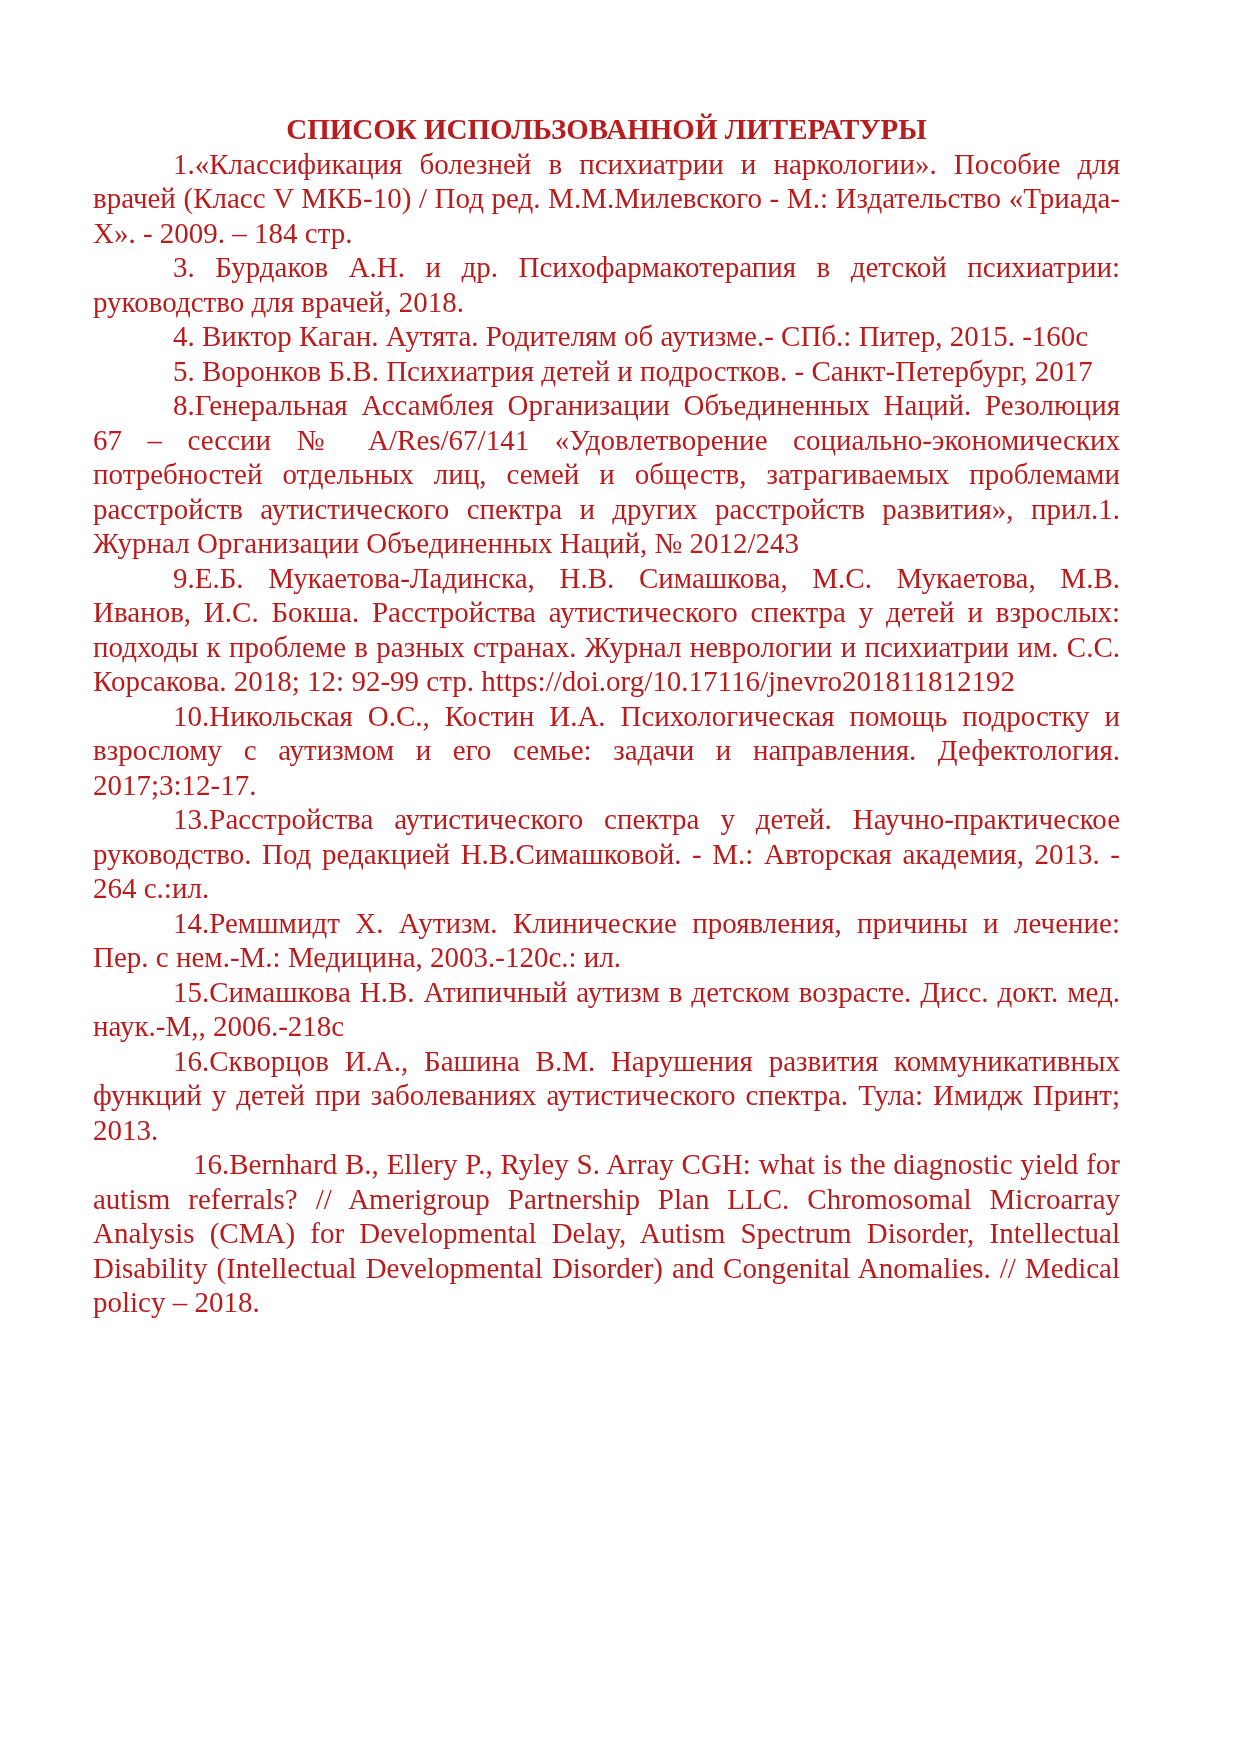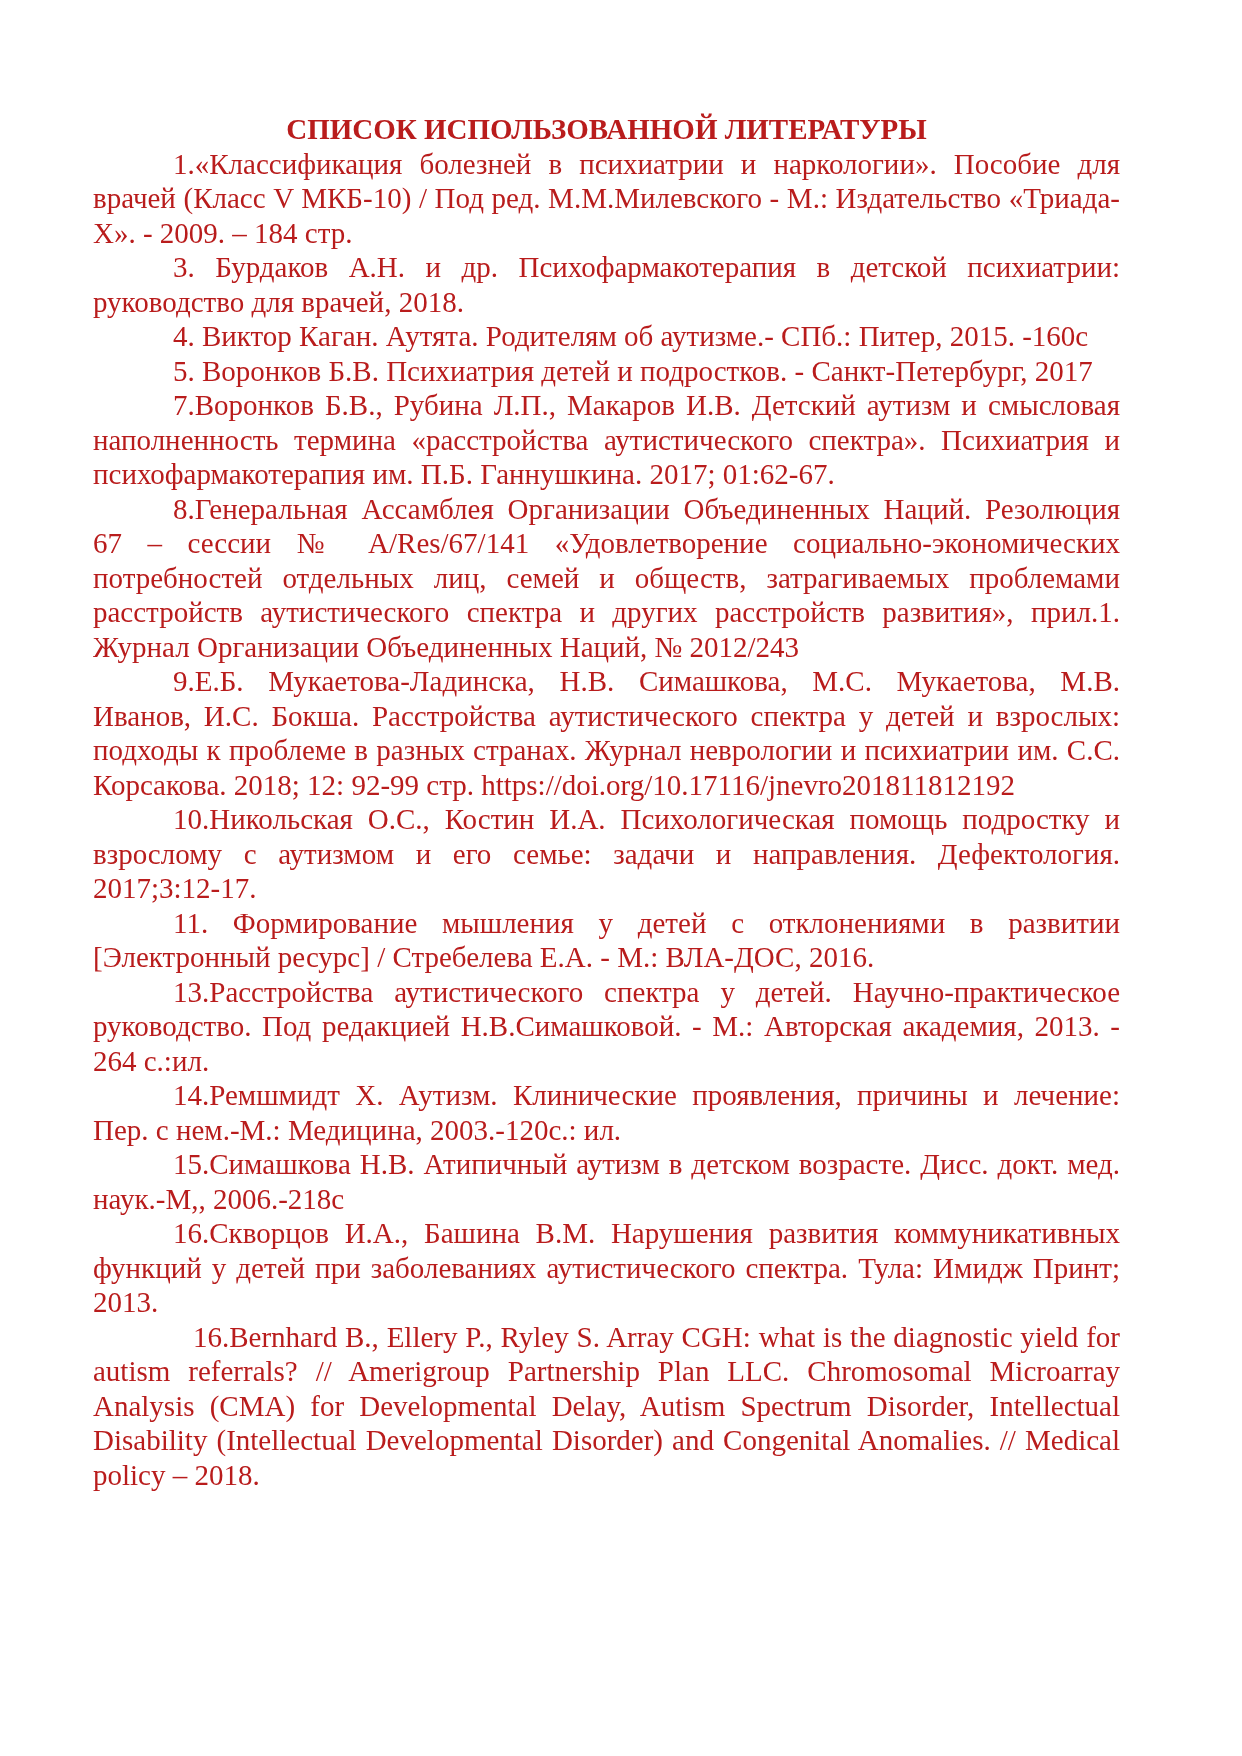--- a/index.html
+++ b/index.html
@@ -42,24 +42,22 @@
 <body>
 
 <div class="page">
   <h1 class="doc-title">СПИСОК ИСПОЛЬЗОВАННОЙ ЛИТЕРАТУРЫ</h1>
 
   <div>
     <p class="ref">1.«Классификация болезней в психиатрии и наркологии». Пособие для врачей (Класс V МКБ-10) / Под ред. М.М.Милевского - М.: Издательство «Триада-Х». - 2009. – 184 стр.</p>
     <p class="ref">3. Бурдаков А.Н. и др. Психофармакотерапия в детской психиатрии: руководство для врачей, 2018.</p>
     <p class="ref">4. Виктор Каган. Аутята. Родителям об аутизме.- СПб.: Питер, 2015. -160с</p>
     <p class="ref">5. Воронков Б.В. Психиатрия детей и подростков. - Санкт-Петербург, 2017</p>
-    <p class="ref">7.Воронков Б.В., Рубина Л.П., Макаров И.В. Детский аутизм и смысловая наполненность термина «расстройства аутистического спектра». Психиатрия и психофармакотерапия им. П.Б. Ганнушкина. 2017; 01:62-67.</p>
     <p class="ref">8.Генеральная Ассамблея Организации Объединенных Наций. Резолюция 67 – сессии № A/Res/67/141 «Удовлетворение социально-экономических потребностей отдельных лиц, семей и обществ, затрагиваемых проблемами расстройств аутистического спектра и других расстройств развития», прил.1. Журнал Организации Объединенных Наций, № 2012/243</p>
     <p class="ref">9.Е.Б. Мукаетова-Ладинска, Н.В. Симашкова, М.С. Мукаетова, М.В. Иванов, И.С. Бокша. Расстройства аутистического спектра у детей и взрослых: подходы к проблеме в разных странах. Журнал неврологии и психиатрии им. С.С. Корсакова. 2018; 12: 92-99 стр. https://doi.org/10.17116/jnevro201811812192</p>
     <p class="ref">10.Никольская О.С., Костин И.А. Психологическая помощь подростку и взрослому с аутизмом и его семье: задачи и направления. Дефектология. 2017;3:12-17.</p>
-    <p class="ref">11. Формирование мышления у детей с отклонениями в развитии [Электронный ресурс] / Стребелева Е.А. - М.: ВЛА-ДОС, 2016.</p>
     <p class="ref">13.Расстройства аутистического спектра у детей. Научно-практическое руководство. Под редакцией Н.В.Симашковой. - М.: Авторская академия, 2013. - 264 с.:ил.</p>
     <p class="ref">14.Ремшмидт Х. Аутизм. Клинические проявления, причины и лечение: Пер. с нем.-М.: Медицина, 2003.-120с.: ил.</p>
     <p class="ref">15.Симашкова Н.В. Атипичный аутизм в детском возрасте. Дисс. докт. мед. наук.-М,, 2006.-218с</p>
     <p class="ref">16.Скворцов И.А., Башина В.М. Нарушения развития коммуникативных функций у детей при заболеваниях аутистического спектра. Тула: Имидж Принт; 2013.</p>
     <p class="ref extra-indent">16.Bernhard B., Ellery P., Ryley S. Array CGH: what is the diagnostic yield for autism referrals? // Amerigroup Partnership Plan LLC. Chromosomal Microarray Analysis (CMA) for Developmental Delay, Autism Spectrum Disorder, Intellectual Disability (Intellectual Developmental Disorder) and Congenital Anomalies. // Medical policy – 2018.</p>
   </div>
 </div>
 
 </body></html>

